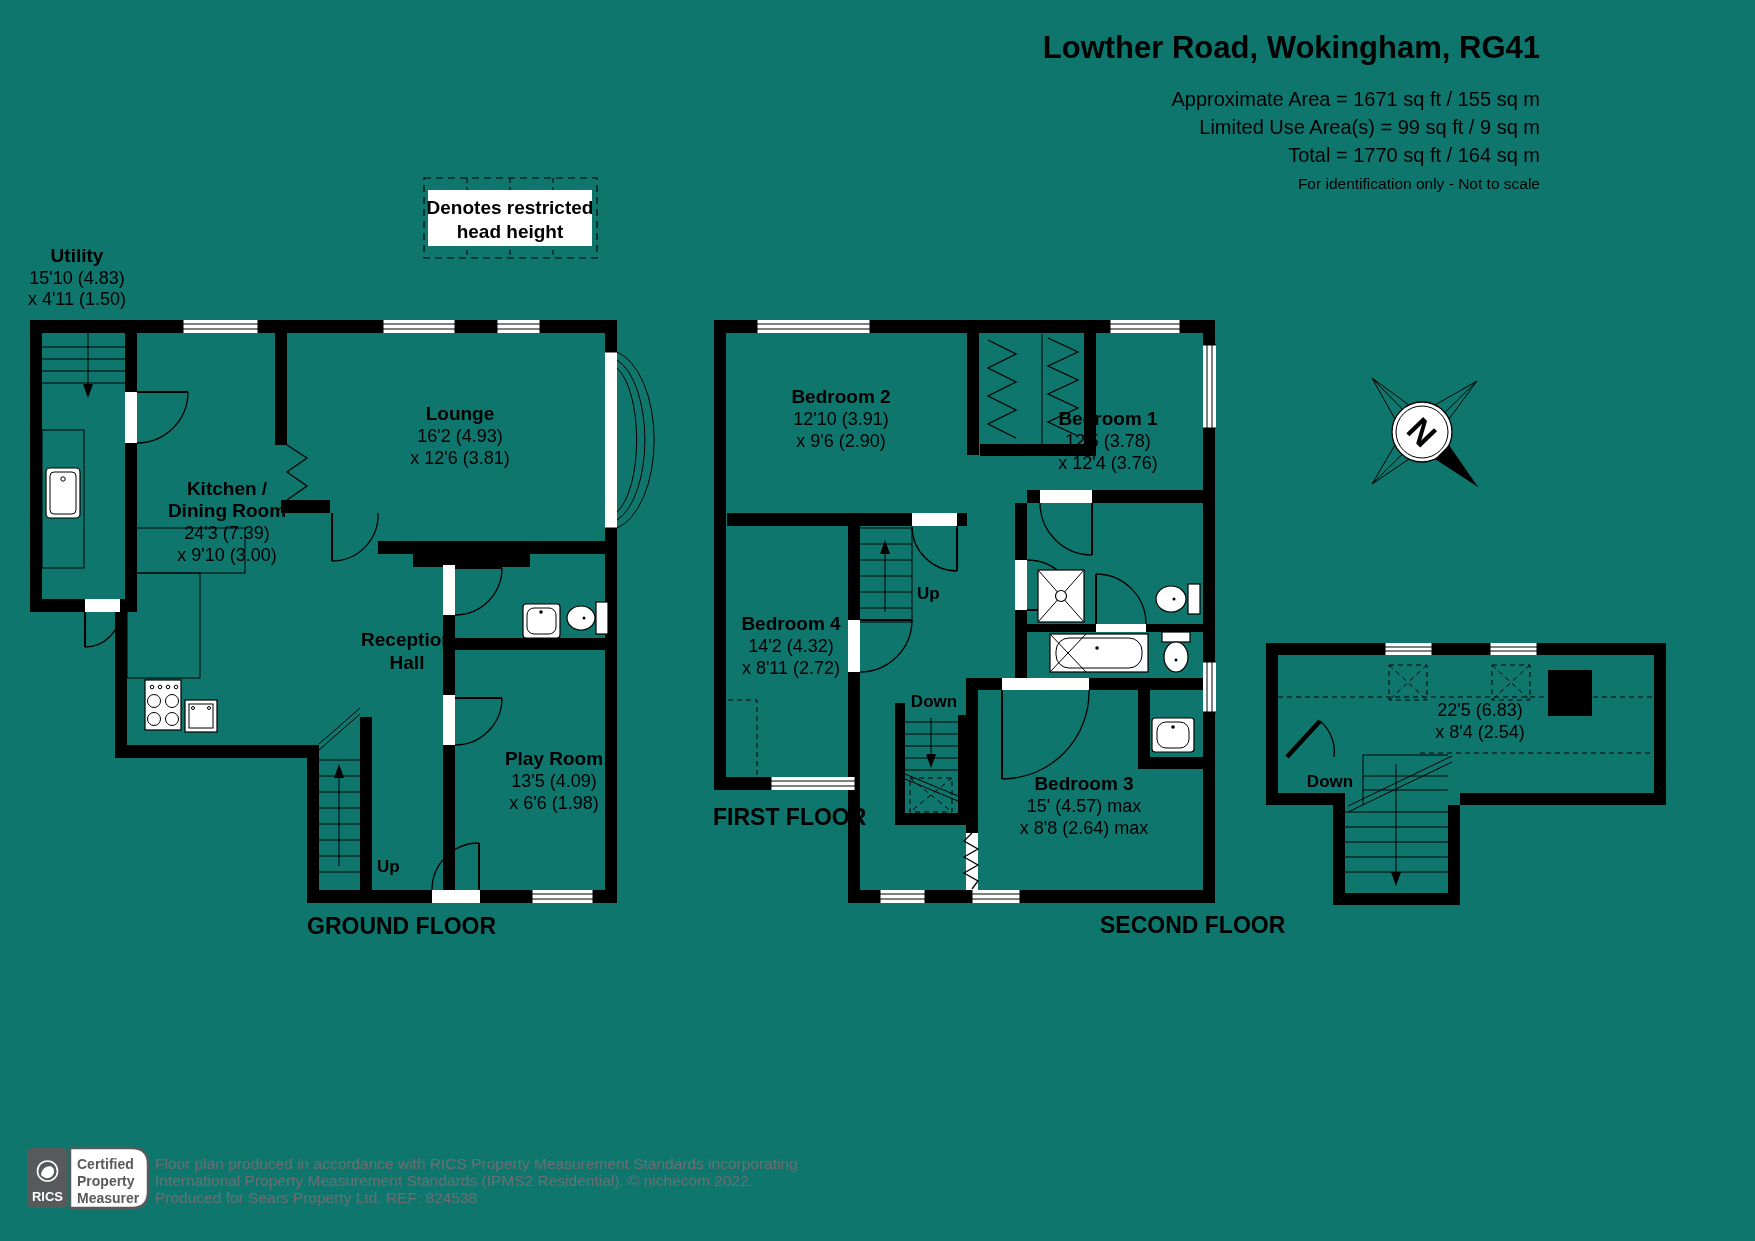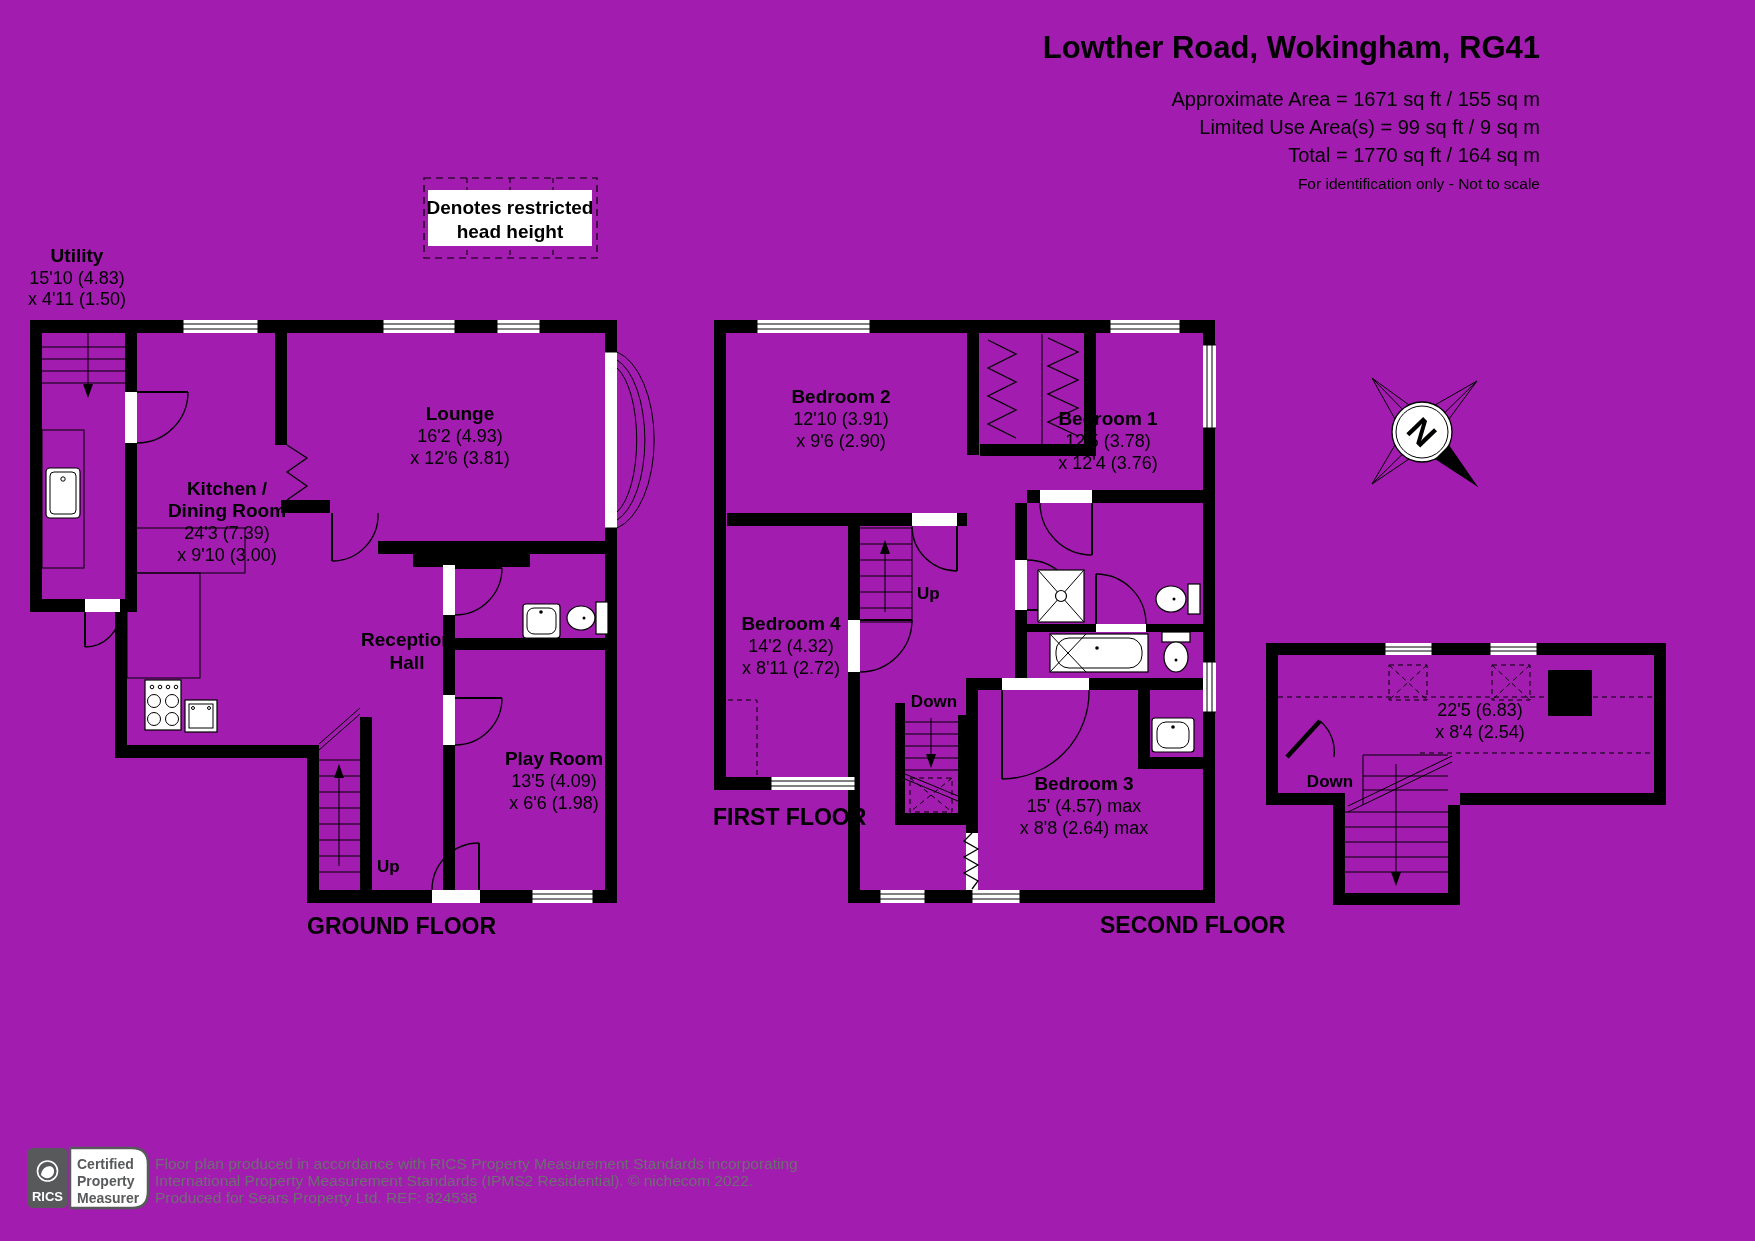--- a/index.html
+++ b/index.html
@@ -1,16 +1,16 @@
 <!DOCTYPE html>
 <html><head>
 <meta charset="utf-8">
 <style>
   html,body{margin:0;padding:0;background:#fff;}
-  .page{width:1755px;height:1241px;position:relative;background:#a21caf;}
+  .page{width:1755px;height:1241px;position:relative;background:#0f766e;}
   svg{display:block;}
   svg text{font-family:"Liberation Sans",sans-serif;fill:#000;}
   .w{fill:#000;stroke:none;}
   .wh{fill:#fff;stroke:none;}
   .thin{stroke:#000;stroke-width:1;fill:none;}
   .ln{stroke:#000;stroke-width:1.3;fill:none;}
   .leaf{stroke:#000;stroke-width:2;fill:none;}
   .leaf4{stroke:#000;stroke-width:4.5;fill:none;}
   .dash{stroke:#000;stroke-width:1.2;fill:none;stroke-dasharray:7 5;}
   .dash2{stroke:#000;stroke-width:1;fill:none;stroke-dasharray:5 4;}

